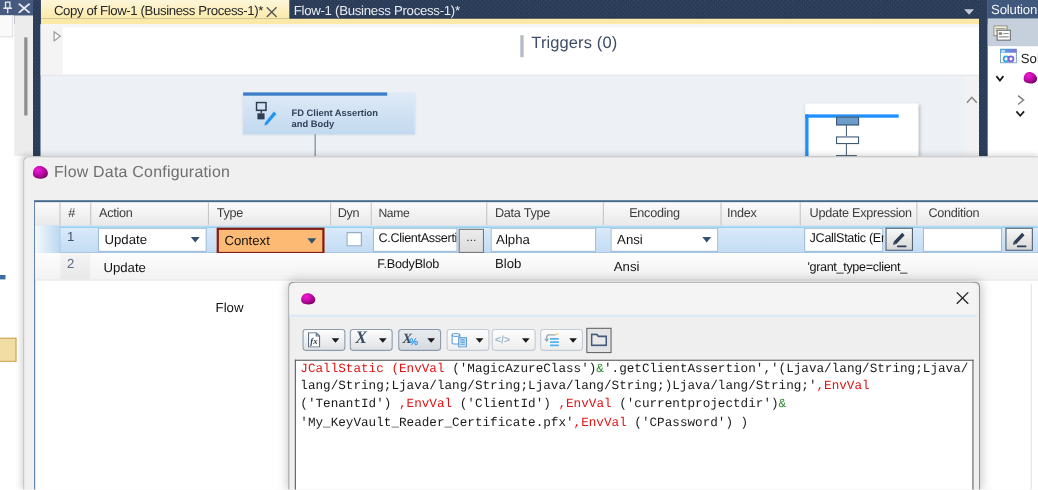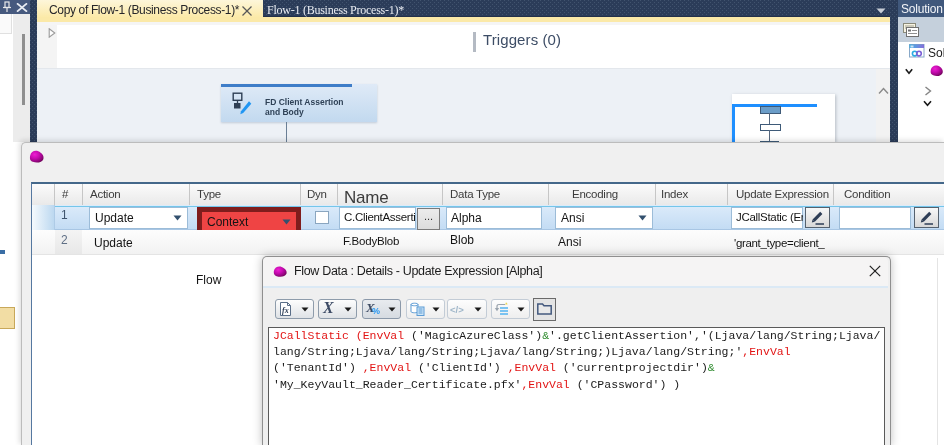--- a/index.html
+++ b/index.html
@@ -36,21 +36,21 @@
 
 <div class="abs" style="left:37px;top:0px;width:226px;height:17px;background:linear-gradient(#fdf6da,#fceaa9);"></div>
 <div class="abs" style="left:49px;top:3px;width:200px;height:14px;font-size:12px;letter-spacing:-0.35px;color:#26262a;white-space:nowrap;">Copy of Flow-1 (Business Process-1)*</div>
 <svg class="abs" style="left:242px;top:6px;" width="10" height="10" viewBox="0 0 10 10">
   <g stroke="#585858" stroke-width="1.3">
         <line x1="0.5" y1="0.5" x2="9.5" y2="9.5"></line>
         <line x1="9.5" y1="0.5" x2="0.5" y2="9.5"></line>
       </g>
 </svg>
 
-<div class="abs" style="left:267px;top:3px;font-size:12px;letter-spacing:-0.25px;color:#e9ecf2;white-space:nowrap;font-family:Liberation Serif, serif;">Flow-1 (Business Process-1)*</div>
+<div class="abs" style="left:267px;top:3px;font-size:12px;letter-spacing:-0.25px;color:#e9ecf2;white-space:nowrap;">Flow-1 (Business Process-1)*</div>
 
 <svg class="abs" style="left:876px;top:8px;" width="10" height="6" viewBox="0 0 10 6">
       <path d="M0.5 0.5 L9.5 0.5 L5 5.5 Z" fill="#c7cdd6"></path>
     </svg>
 
 <div class="abs" style="left:0;top:14px;width:13px;height:431px;background:#ffffff;"></div>
 <div class="abs" style="left:13px;top:14px;width:18px;height:128px;background:#ececec;"></div>
 <div class="abs" style="left:0;top:142px;width:21px;height:303px;background:#ffffff;"></div>
 <div class="abs" style="left:0;top:14px;width:11px;height:19px;background:#fafafa;border-right:1px solid #e0e0e0;border-bottom:1px solid #e0e0e0;"></div>
 
@@ -161,60 +161,61 @@
       <defs>
         <radialGradient id="rb2" cx="0.35" cy="0.32" r="0.75">
           <stop offset="0" stop-color="#ee1fd2"></stop>
           <stop offset="0.45" stop-color="#c60bb0"></stop>
           <stop offset="0.8" stop-color="#93077e"></stop>
           <stop offset="1" stop-color="#6e0357"></stop>
         </radialGradient>
       </defs>
       <path d="M2.8 6.8 C3.4 3.2 7 1.6 10 2.8 C13.2 4.1 15.6 6.9 14.6 9.9 C13.5 12.9 8.8 13.7 5.3 12.3 C2.5 11.2 2.4 9.3 2.8 6.8 Z" fill="url(#rb2)"></path>
     </svg>
+<div class="abs" style="left:49px;top:149px;font-size:14.5px;letter-spacing:0.2px;color:#6f6f6f;">Flow Data Configuration</div>
 
 <div class="abs" style="left:31px;top:182px;width:913px;height:263px;background:#ffffff;border-top:2px solid #44688a;border-left:1px solid #5578a0;"></div>
 
 <div class="abs" style="left:32px;top:184px;width:912px;height:21px;background:linear-gradient(#fbfbfb,#e9e9e9);border-bottom:1px solid #b9c6d2;"></div>
 
 <div class="abs" style="left:54px;top:184px;width:1px;height:21px;background:#c6c6c6;"></div>
 <div class="abs" style="left:82px;top:184px;width:1px;height:21px;background:#c6c6c6;"></div>
 <div class="abs" style="left:189px;top:184px;width:1px;height:21px;background:#c6c6c6;"></div>
 <div class="abs" style="left:300px;top:184px;width:1px;height:21px;background:#c6c6c6;"></div>
 <div class="abs" style="left:337px;top:184px;width:1px;height:21px;background:#c6c6c6;"></div>
 <div class="abs" style="left:442px;top:184px;width:1px;height:21px;background:#c6c6c6;"></div>
 <div class="abs" style="left:548px;top:184px;width:1px;height:21px;background:#c6c6c6;"></div>
 <div class="abs" style="left:655px;top:184px;width:1px;height:21px;background:#c6c6c6;"></div>
 <div class="abs" style="left:727px;top:184px;width:1px;height:21px;background:#c6c6c6;"></div>
 <div class="abs" style="left:833px;top:184px;width:1px;height:21px;background:#c6c6c6;"></div>
 
 <div class="abs" style="left:62px;top:188px;font-size:11.5px;letter-spacing:-0.25px;color:#3c3c3c;">#</div>
 <div class="abs" style="left:90px;top:188px;font-size:11.5px;letter-spacing:-0.25px;color:#3c3c3c;">Action</div>
 <div class="abs" style="left:197px;top:188px;font-size:11.5px;letter-spacing:-0.25px;color:#3c3c3c;">Type</div>
 <div class="abs" style="left:307px;top:188px;font-size:11.5px;letter-spacing:-0.25px;color:#3c3c3c;">Dyn</div>
-<div class="abs" style="left:344px;top:188px;font-size:17px;letter-spacing:-0.25px;color:#3c3c3c;">Name</div>
+<div class="abs" style="left:344px;top:188px;font-size:11px;letter-spacing:-0.25px;color:#3c3c3c;">Name</div>
 <div class="abs" style="left:450px;top:188px;font-size:11.5px;letter-spacing:-0.25px;color:#3c3c3c;">Data Type</div>
 <div class="abs" style="left:572px;top:188px;font-size:11.5px;letter-spacing:-0.25px;color:#3c3c3c;">Encoding</div>
 <div class="abs" style="left:661px;top:188px;font-size:11.5px;letter-spacing:-0.25px;color:#3c3c3c;">Index</div>
 <div class="abs" style="left:736px;top:188px;font-size:11.5px;letter-spacing:-0.25px;color:#3c3c3c;">Update Expression</div>
 <div class="abs" style="left:844px;top:188px;font-size:11.5px;letter-spacing:-0.25px;color:#3c3c3c;">Condition</div>
 
 <div class="abs" style="left:32px;top:205px;width:912px;height:25px;background:linear-gradient(#dcebfa,#c3dcf4);border-bottom:1px solid #a8c6e4;box-sizing:border-box;"></div>
 <div class="abs" style="left:36px;top:205.5px;width:908px;height:1.5px;background:#74c6ea;"></div>
 <div class="abs" style="left:32px;top:205px;width:22px;height:25px;background:linear-gradient(90deg,#f5fafd,#bcd8f0);border-right:1px solid #aecbe6;"></div>
 <div class="abs" style="left:61px;top:208px;font-size:12px;color:#3f546e;">1</div>
 
 <div class="abs" style="left:89px;top:207px;width:97px;height:20px;background:#ffffff;border:1px solid #9cbcd8;">
   <div class="abs" style="left:5px;top:2.5px;font-size:12px;color:#141414;">Update</div>
   <svg class="abs" style="left:83px;top:7px;" width="9" height="6" viewBox="0 0 9 6">
         <path d="M0.5 0.5 L8.5 0.5 L4.5 5.5 Z" fill="#33506e"></path>
       </svg>
 </div>
 
-<div class="abs" style="left:197px;top:207px;width:94px;height:20px;background:#ef4444;border:5px solid #7f1d1d;">
+<div class="abs" style="left:197px;top:207px;width:94px;height:20px;background:#fdba74;border:2px solid #7f1d1d;">
   <div class="abs" style="left:5px;top:2.5px;font-size:12px;color:#141414;">Context</div>
   <svg class="abs" style="left:80px;top:7px;" width="9" height="6" viewBox="0 0 9 6">
         <path d="M0.5 0.5 L8.5 0.5 L4.5 5.5 Z" fill="#33506e"></path>
       </svg>
 </div>
 
 <div class="abs" style="left:315px;top:211px;width:12px;height:11px;background:#ffffff;border:1px solid #8aa6c0;"></div>
 
 <div class="abs" style="left:339px;top:207px;width:75px;height:20px;background:#ffffff;border:1px solid #9cbcd8;">
   <div class="abs" style="left:4px;top:3px;font-size:11.5px;letter-spacing:-0.3px;color:#141414;white-space:nowrap;overflow:hidden;width:71px;">C.ClientAsserti</div>
@@ -271,21 +272,20 @@
       <defs>
         <radialGradient id="rb3" cx="0.35" cy="0.32" r="0.75">
           <stop offset="0" stop-color="#ee1fd2"></stop>
           <stop offset="0.45" stop-color="#c60bb0"></stop>
           <stop offset="0.8" stop-color="#93077e"></stop>
           <stop offset="1" stop-color="#6e0357"></stop>
         </radialGradient>
       </defs>
       <path d="M2.6 5.9 C3.2 2.8 6.6 1.4 9.4 2.4 C12.4 3.5 14.6 6 13.7 8.6 C12.7 11.2 8.3 11.9 5 10.7 C2.4 9.7 2.3 8 2.6 5.9 Z" fill="url(#rb3)"></path>
     </svg>
-<div class="abs" style="left:294px;top:264px;font-size:12.5px;color:#1c1c1c;letter-spacing:-0.33px;">Flow Data : Details - Update Expression [Alpha]</div>
 <svg class="abs" style="left:869px;top:265px;" width="12" height="12" viewBox="0 0 12 12">
   <g stroke="#222" stroke-width="1.2">
         <line x1="0.8" y1="0.8" x2="11.2" y2="11.2"></line>
         <line x1="11.2" y1="0.8" x2="0.8" y2="11.2"></line>
       </g>
 </svg>
 
 <div class="abs" style="left:275px;top:299px;width:37px;height:18px;background:linear-gradient(#fdfdfd,#dfe2e6);border:1px solid #8e9cab;border-radius:3px;">
   <svg class="abs" style="left:3px;top:2px;" width="13" height="14" viewBox="0 0 13 14">
     <path d="M1.5 0.5 H8.5 L11.5 3.5 V13.5 H1.5 Z" fill="#ffffff" stroke="#5a6e88"></path>

